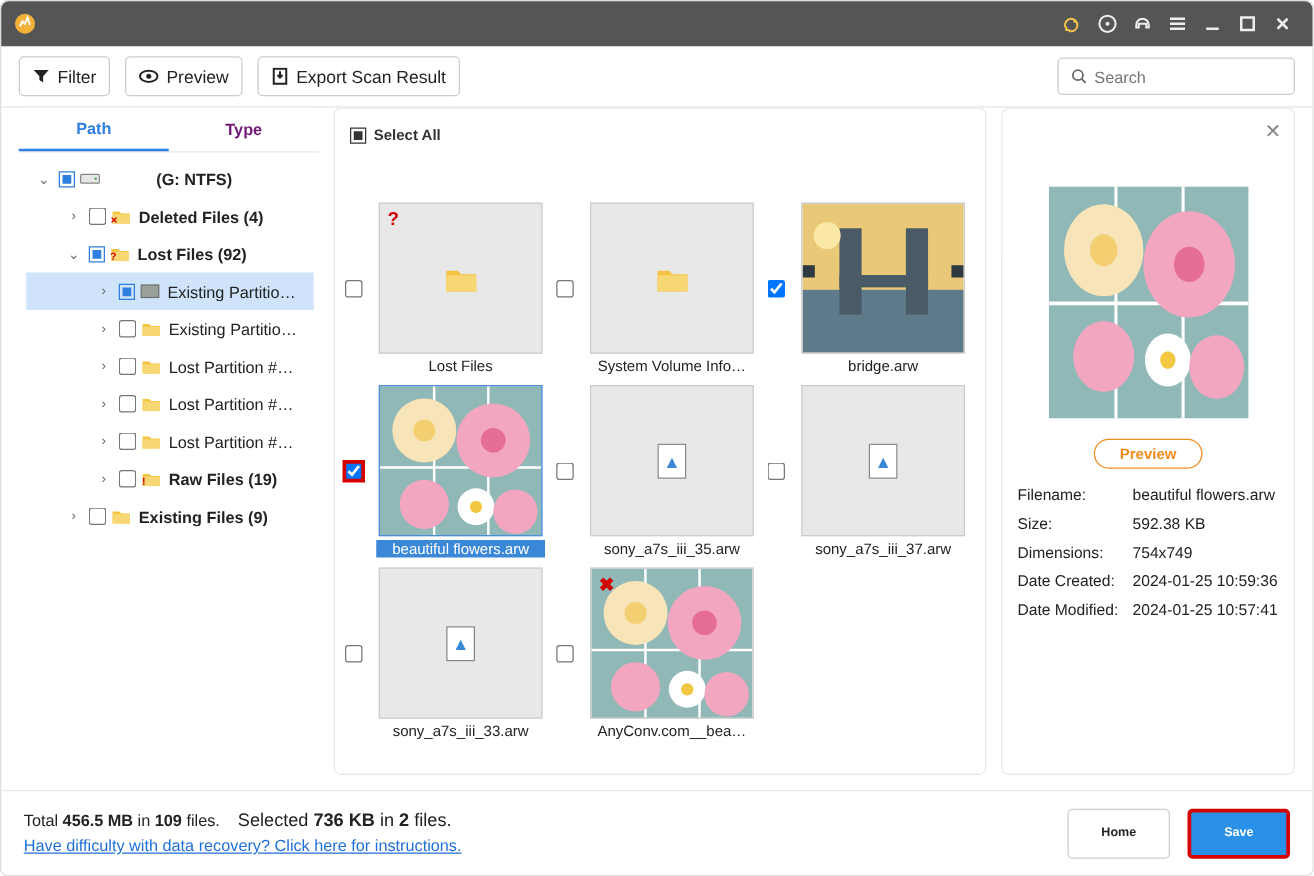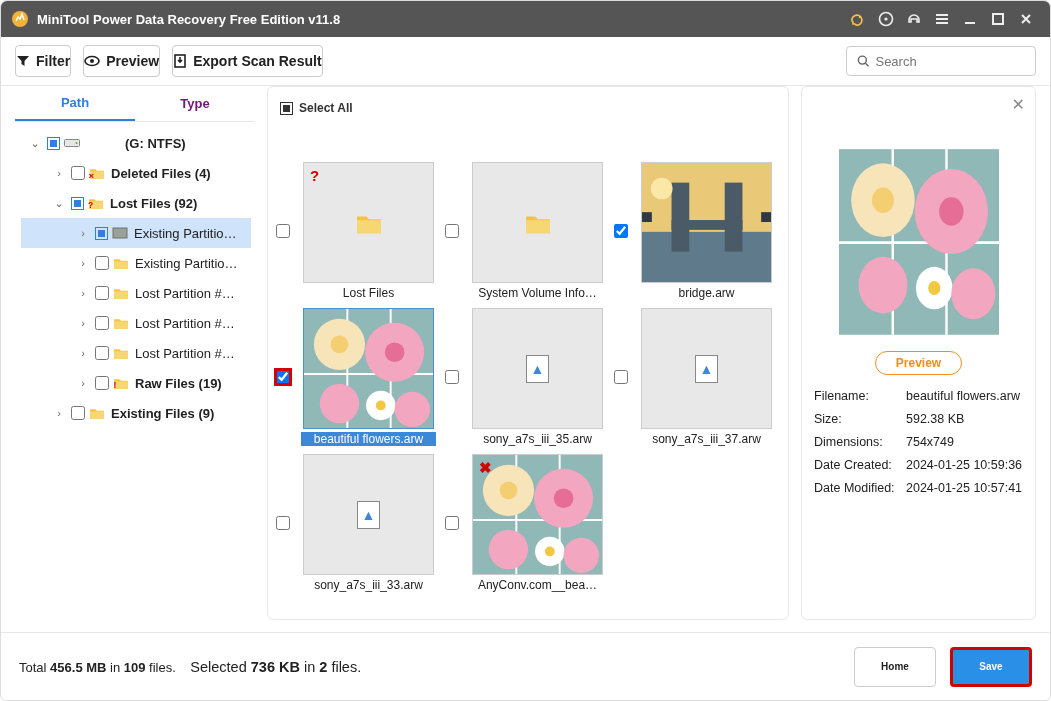--- a/index.html
+++ b/index.html
@@ -4,21 +4,21 @@
 <style>
   * { box-sizing: border-box; margin: 0; padding: 0; }
   body { font-family: "Segoe UI", Arial, sans-serif; font-size: 13px; color: #333; background: #fff; width: 1051px; height: 701px; overflow: hidden; }
   .window { width: 100%; height: 100%; display: flex; flex-direction: column; border: 1px solid #ddd; border-radius: 6px; }
   .titlebar { height: 36px; background: #555; color: #fff; display: flex; align-items: center; padding: 0 10px; border-radius: 6px 6px 0 0; }
   .titlebar .app-icon { width: 18px; height: 18px; margin-right: 8px; display:inline-flex; align-items:center; justify-content:center;}
   .titlebar .title { font-size: 13px; font-weight: bold; }
   .titlebar .spacer { flex: 1; }
   .titlebar .tb-btn { width: 28px; height: 28px; display: inline-flex; align-items: center; justify-content: center; color: #eee; cursor: pointer; }
   .toolbar { height: 48px; display: flex; align-items: center; padding: 0 14px; gap: 12px; }
-  .btn { height: 32px; border: 1px solid #ccc; border-radius: 4px; background: #fff; display: inline-flex; align-items: center; justify-content: center; padding: 0 0; cursor: pointer; font-weight: 700; font-size: 14px; color: #222;}
+  .btn { height: 32px; border: 1px solid #ccc; border-radius: 4px; background: #fff; display: inline-flex; align-items: center; justify-content: center; padding: 0 10px; cursor: pointer; font-weight: 400; font-size: 14px; color: #222;}
   .search-box { margin-left: auto; height: 30px; border: 1px solid #ccc; border-radius: 4px; display: flex; align-items: center; padding: 0 10px; width: 190px; color: #777; }
   .search-box input { border: none; outline: none; width: 100%; font-size: 13px; color:#444; }
   .main { flex: 1; display: flex; border-top: 1px solid #e5e5e5; padding: 0 14px 12px 14px; overflow:hidden;}
   .card { background: #fff; border: 1px solid #e8e8e8; border-radius: 6px; }
   .left-panel { width: 240px; display: flex; flex-direction: column; }
   .tabs { height: 36px; display: flex; border-bottom: 1px solid #e8e8e8; }
   .tab { flex: 1; display: flex; align-items: center; justify-content: center; font-size: 13px; font-weight: 600; color: #701a75; cursor: pointer; }
   .tab.active { color: #2f7fe0; border-bottom: 2px solid #2f7fe0; }
   .tree { padding: 6px 4px 6px 6px; overflow-y: auto; }
   .tree-row { display: flex; align-items: center; height: 30px; padding-right: 4px; white-space: nowrap; cursor: pointer; }
@@ -109,21 +109,20 @@
 
 <div class="window">
 
   <div class="titlebar">
     <span class="app-icon">
       <svg width="18" height="18" viewBox="0 0 18 18">
           <circle cx="9" cy="9" r="8" fill="#f2b23a"></circle>
           <path d="M5 11 l2 -4 l2 2 l2 -5 l2 6" stroke="#fff" stroke-width="1.5" fill="none"></path>
         </svg>
     </span>
-    <span class="title">MiniTool Power Data Recovery Free Edition v11.8</span>
     <span class="spacer"></span>
     <span class="tb-btn" style="color:#f3c34a;">
       <svg width="16" height="16" viewBox="0 0 16 16">
           <path d="M2 10 a5 5 0 1 1 4 4 l-1 -1 h-2 v-2 z" fill="none" stroke="currentColor" stroke-width="1.6"></path>
           <circle cx="10" cy="6" r="1.2" fill="currentColor"></circle>
         </svg>
     </span>
     <span class="tb-btn">
       <svg width="16" height="16" viewBox="0 0 16 16">
           <circle cx="8" cy="8" r="6.5" fill="none" stroke="currentColor" stroke-width="1.6"></circle>
@@ -442,19 +441,20 @@
 
   </div>
 
   <div class="statusbar">
     <div class="statustext">
       <span>
         <span>Total </span><b>456.5 MB</b><span> in </span><b>109</b><span> files.</span>
         &nbsp;&nbsp;
         <span style="font-size:14.5px;"><span>Selected </span><b>736 KB</b><span> in </span><b>2</b><span> files.</span></span>
       </span>
+      <a class="helplink">Have difficulty with data recovery? Click here for instructions.</a>
     </div>
     <span class="spacer"></span>
     <div class="big-btn home-btn">Home</div>
     <div class="big-btn save-btn">Save</div>
   </div>
 
 </div>
 
 </body></html>

